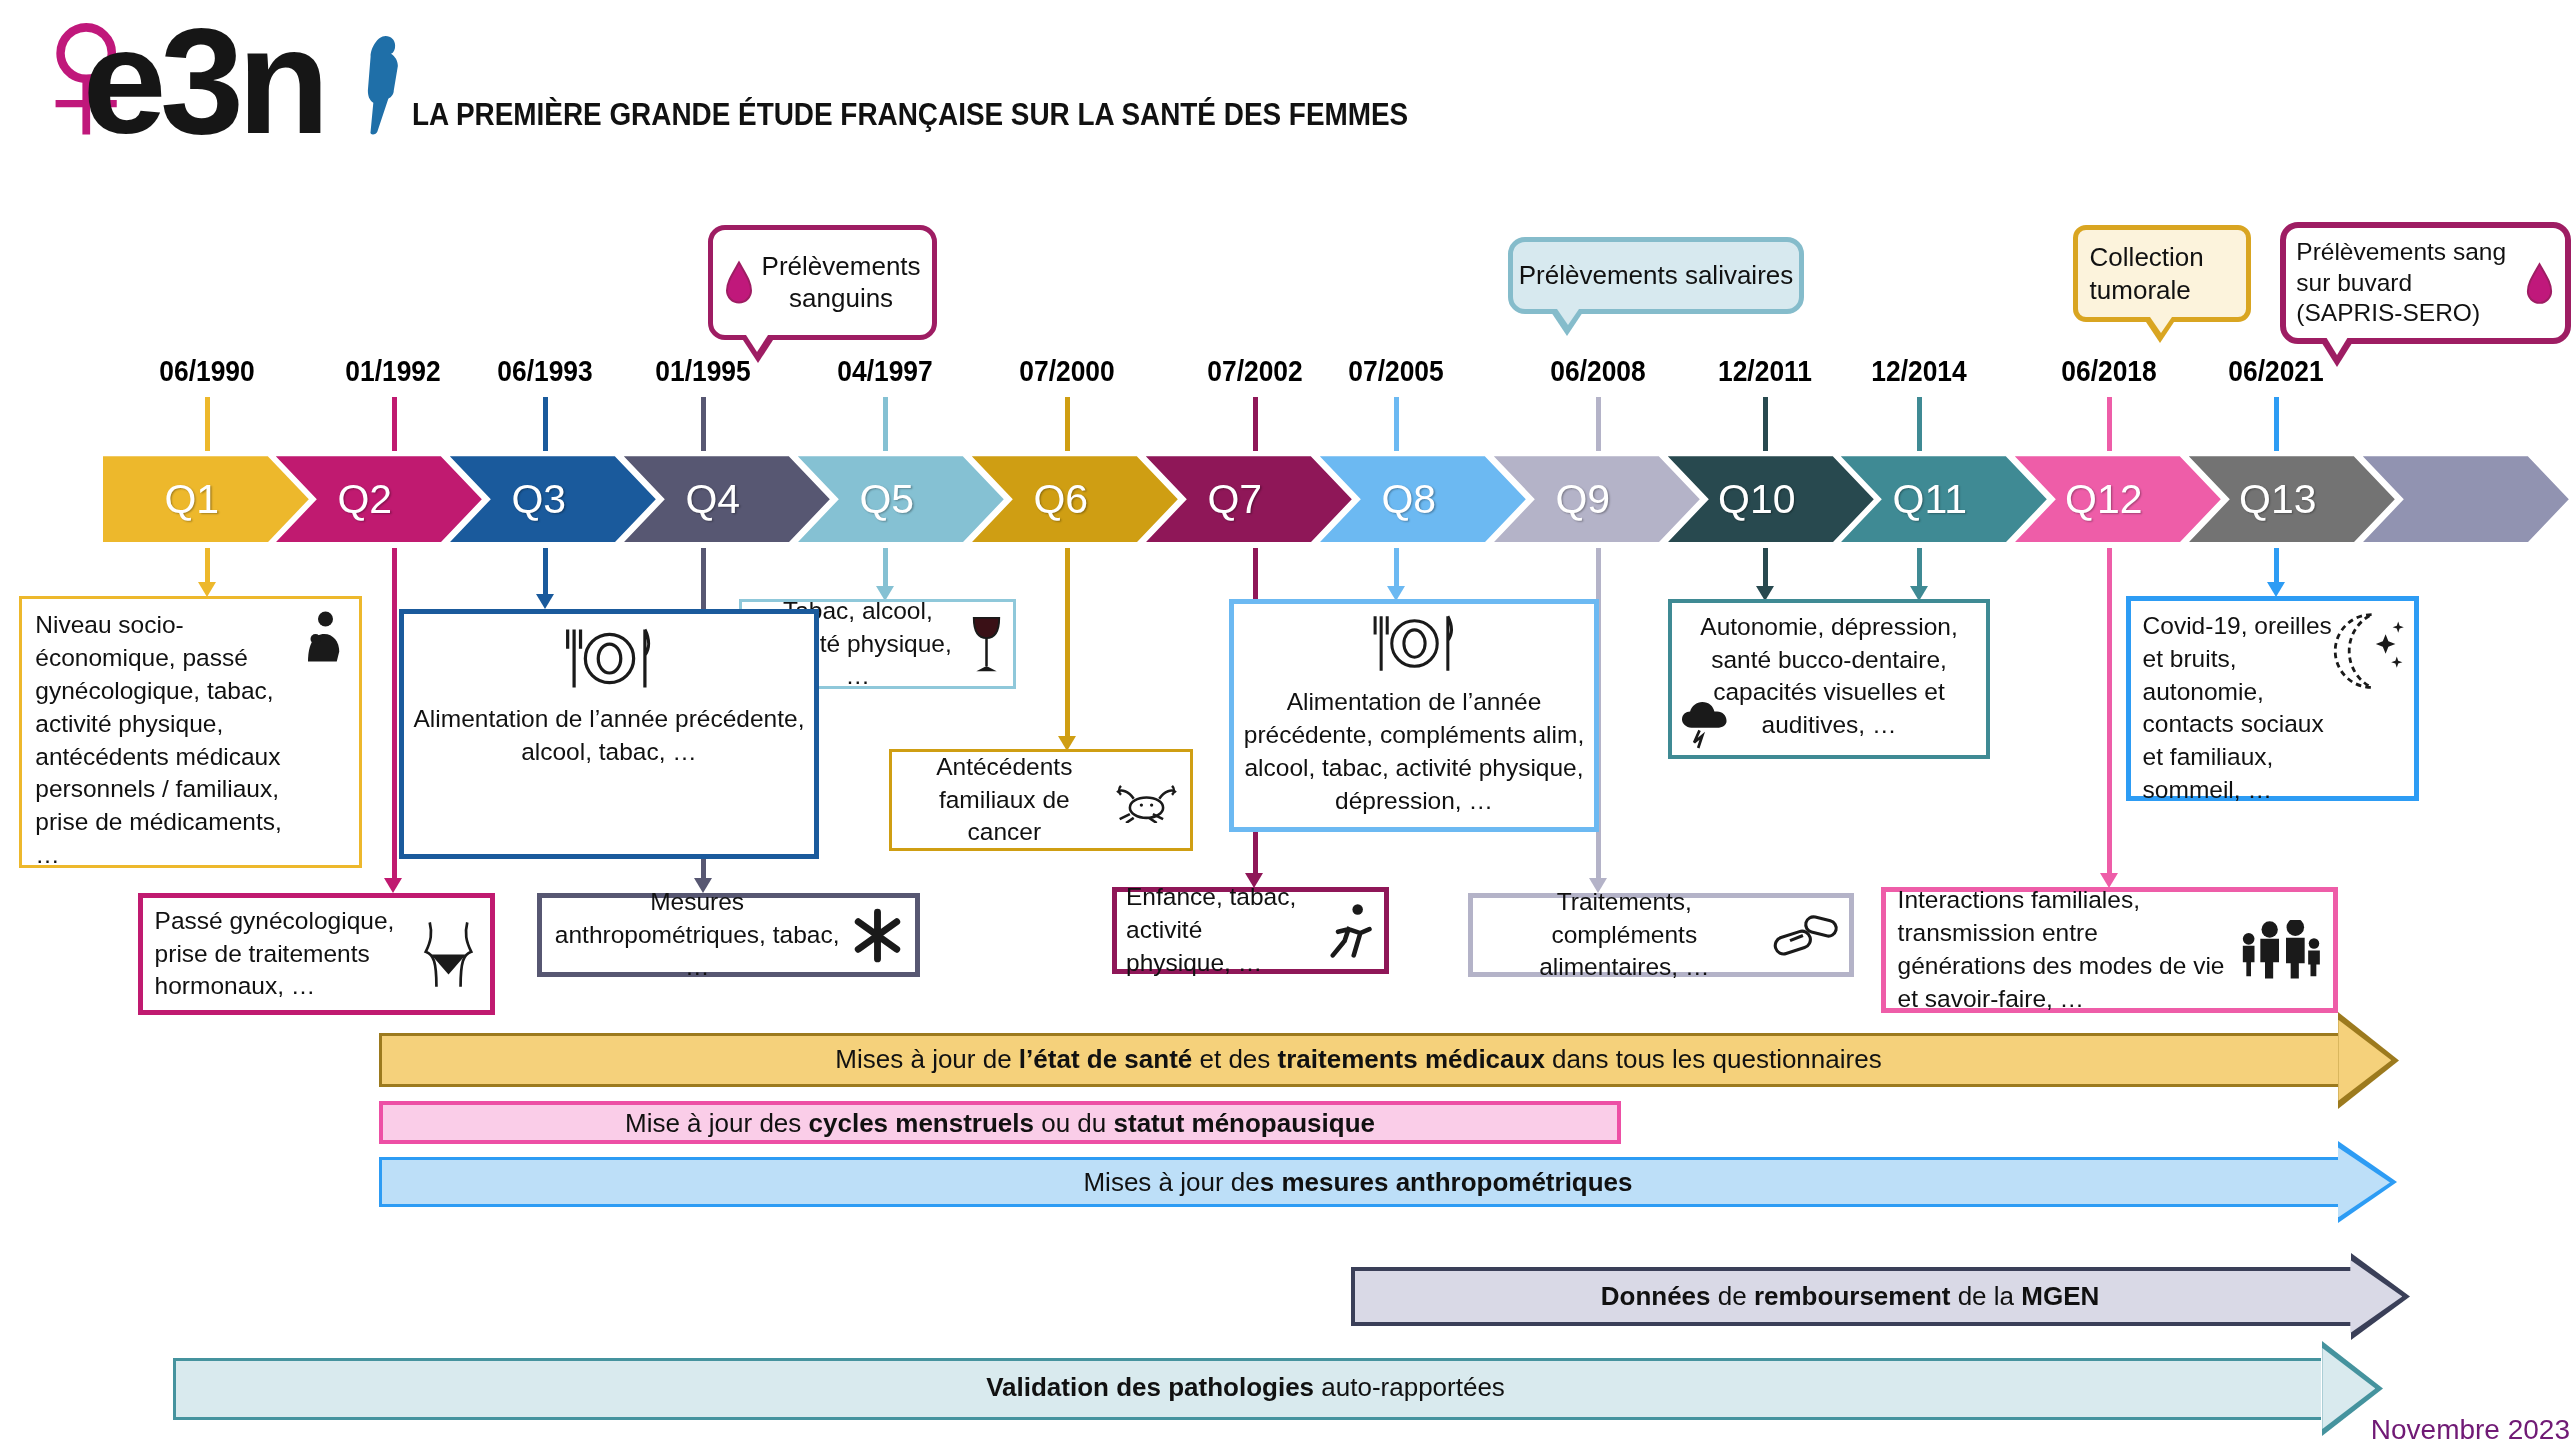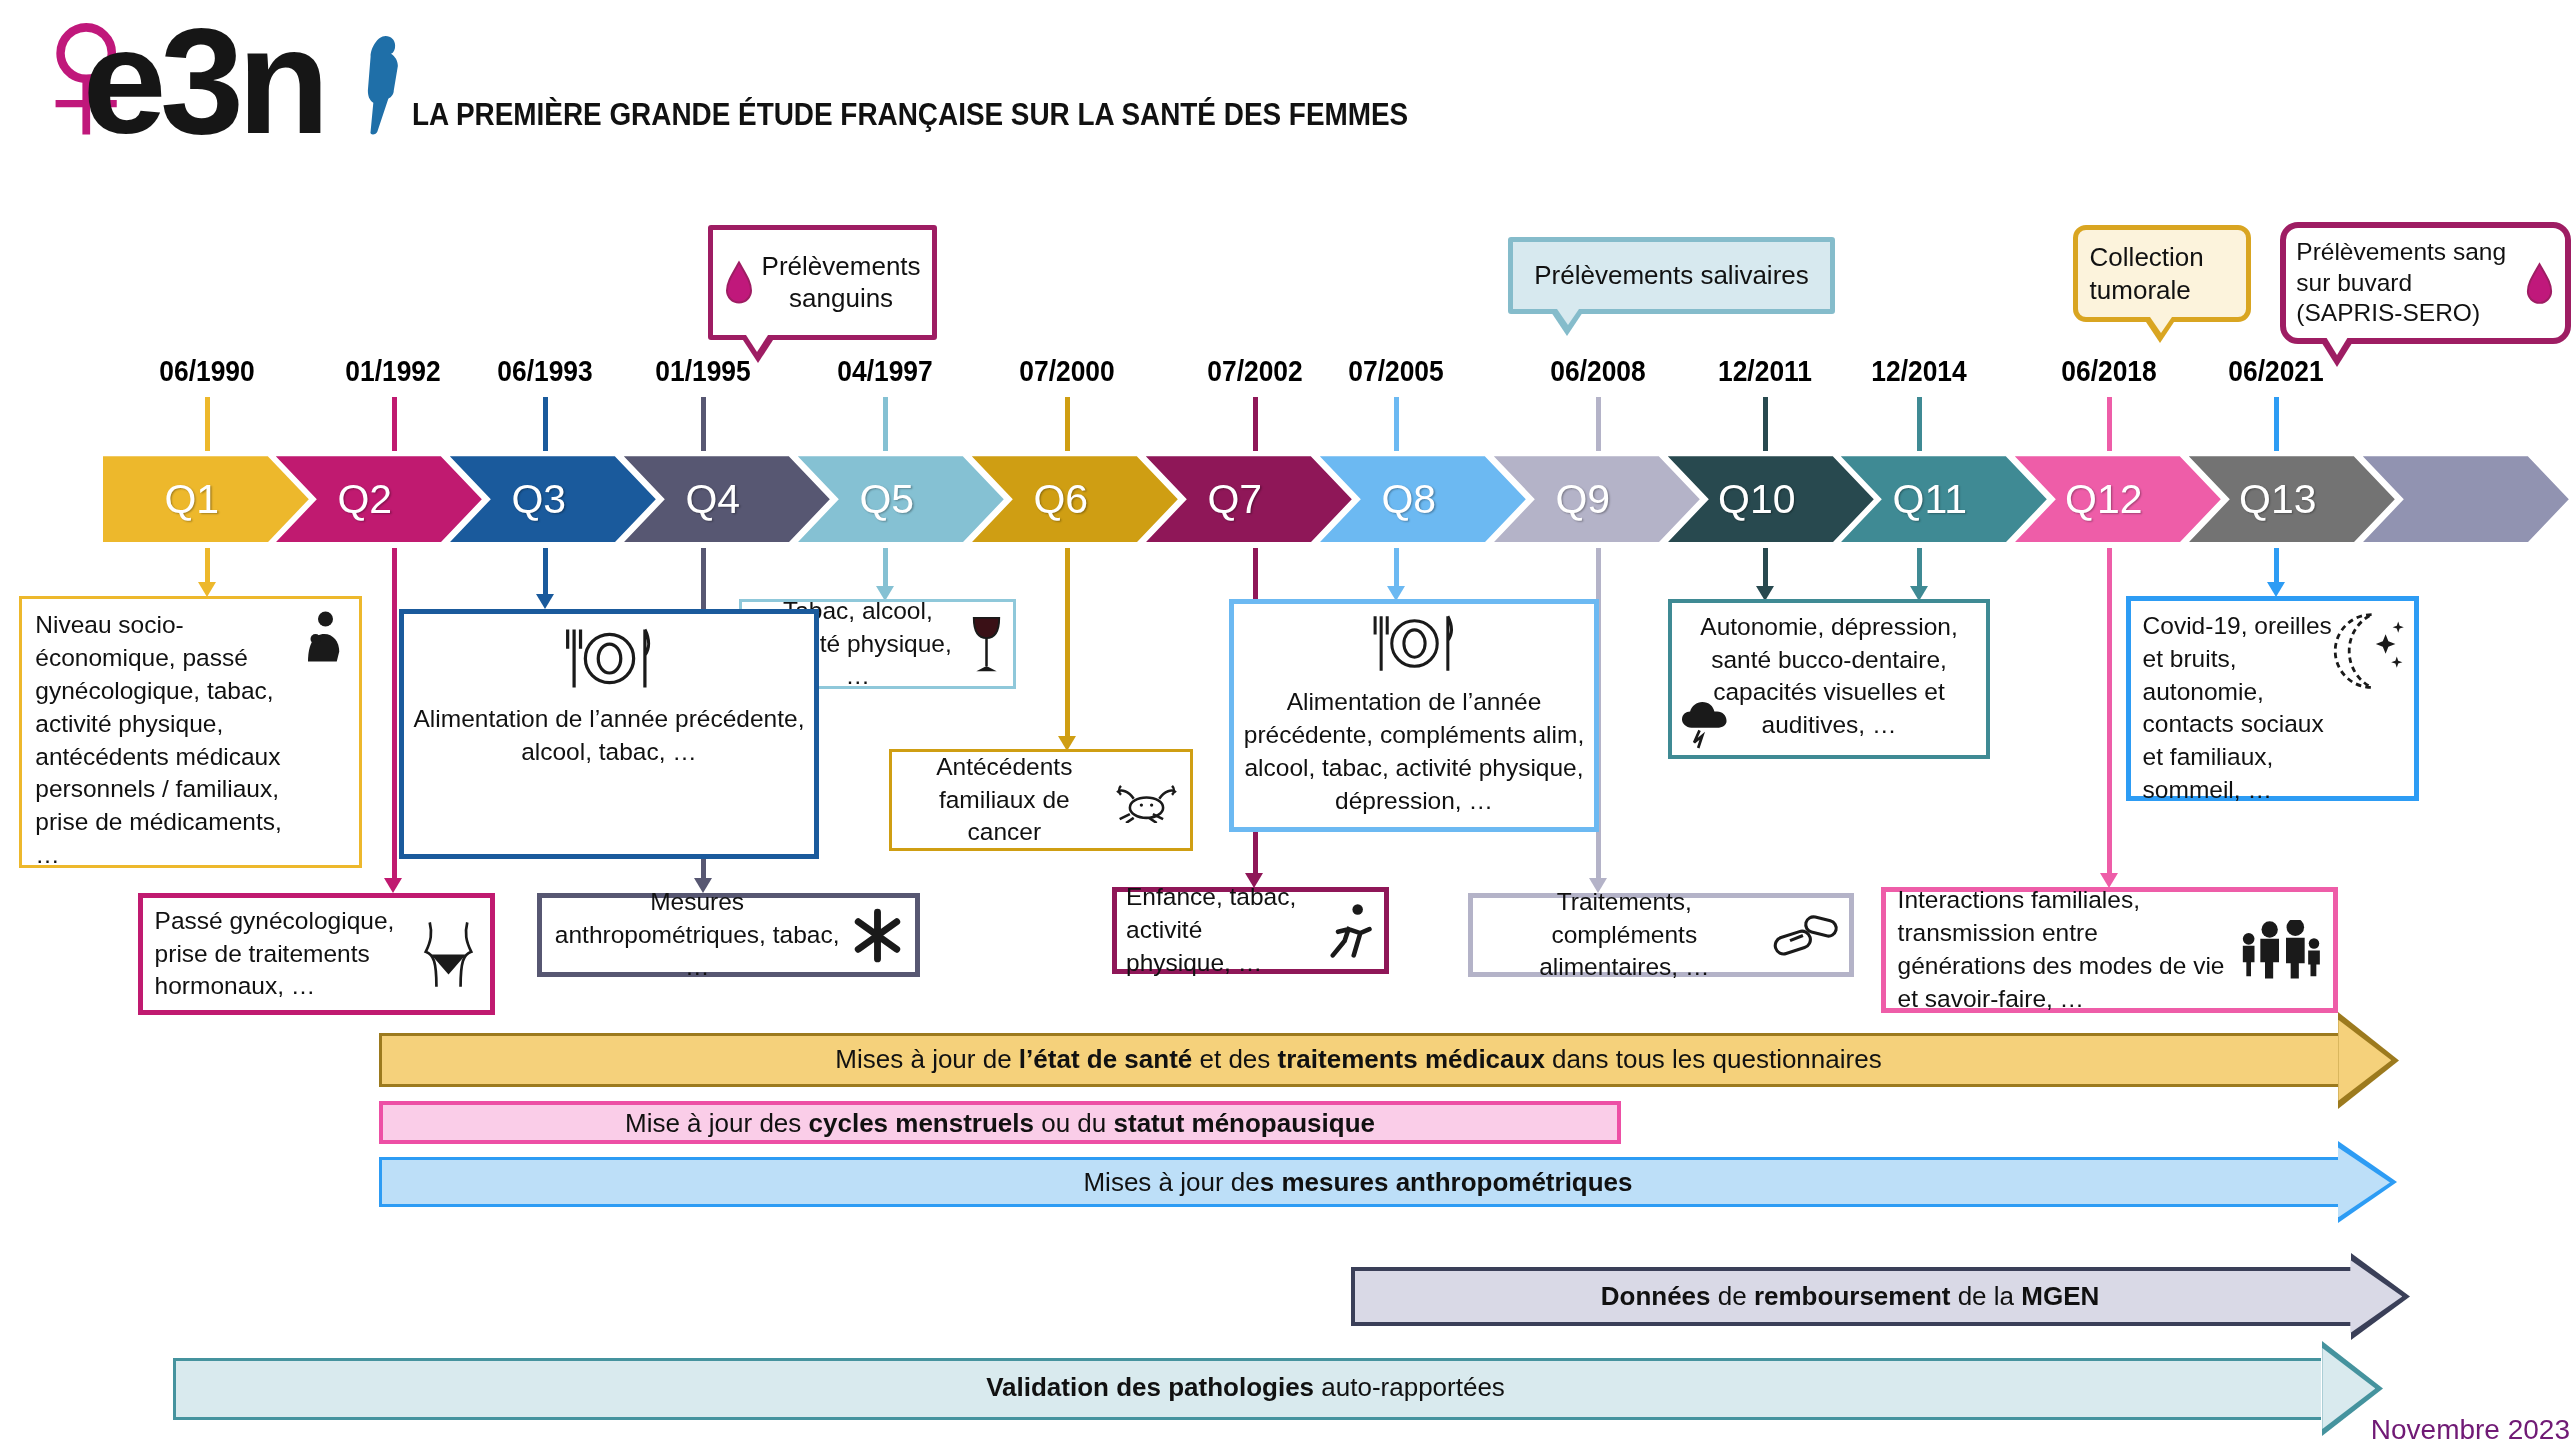--- a/index.html
+++ b/index.html
@@ -19,21 +19,21 @@
         filter:drop-shadow(3.2px 4.5px 3.2px rgba(110,110,110,.45));}
   .chev.first{clip-path:polygon(0 0,174px 0,218px 50%,174px 100%,0 100%);}
   .chev-in{position:absolute;left:5.8px;top:5.2px;width:206px;height:86px;
         clip-path:polygon(0 0,165px 0,206px 50%,165px 100%,0 100%,41px 50%);}
   .chev.first .chev-in{clip-path:polygon(0 0,165px 0,206px 50%,165px 100%,0 100%);}
   .chev-label{position:absolute;inset:0;line-height:86px;text-align:center;padding-right:28px;
         font-size:41px;color:#fff;text-shadow:1.3px 1.3px 1.9px rgba(0,0,0,.3);}
   
   .box{position:absolute;background:#fff;z-index:3;box-sizing:border-box;font-size:24.5px;line-height:1.34;}
   
-  .callout{position:absolute;background:#fff;z-index:3;box-sizing:border-box;border-radius:3px;
+  .callout{position:absolute;background:#fff;z-index:3;box-sizing:border-box;border-radius:17px;
            display:flex;align-items:center;font-size:26px;line-height:1.2;}
   .tail{position:absolute;width:0;height:0;z-index:4;}
   
   .barrow{position:absolute;z-index:2;}
   .barrow .bar{position:absolute;left:0;box-sizing:border-box;}
   .barrow .head{position:absolute;right:0;top:0;height:100%;clip-path:polygon(0 0,100% 50%,0 100%);}
   .barrow .head-in{position:absolute;clip-path:polygon(0 0,100% 50%,0 100%);}
   .barrow .atext{position:absolute;text-align:center;font-size:26px;color:#111;z-index:5;}
   .icon{display:inline-block;}
 </style>
@@ -53,21 +53,21 @@
 
   <div class="callout" style="left:708px;top:225px;width:229px;height:115px;border:5.2px solid #9E1D63;padding:3.9px 10.3px;gap:5.2px;">
     <svg class="icon" width="32" height="45" viewBox="0 0 32 44">
       <path d="M16 2C8 16 4 22 4 30a12 12 0 0 0 24 0c0-8-4-14-12-28z" fill="#C0187B" stroke="#9E1D63" stroke-width="2"></path>
       </svg>
     <div style="flex:1;text-align:center;">Prélèvements sanguins</div>
   </div>
   <div class="tail" style="left:741px;top:337px;border-left:17.4px solid transparent;border-right:17.4px solid transparent;border-top:26px solid #9E1D63;"></div>
   <div class="tail" style="left:746px;top:335px;border-left:11.6px solid transparent;border-right:11.6px solid transparent;border-top:17.4px solid #fff;"></div>
 
-  <div class="callout" style="left:1508px;top:237px;width:327px;height:77px;background:#D7E9EF;border:5.2px solid #85BCCB;justify-content:center;">
+  <div class="callout" style="left:1508px;top:237px;width:296px;height:77px;background:#D7E9EF;border:5.2px solid #85BCCB;justify-content:center;">
     <div style="text-align:center;">Prélèvements salivaires</div>
   </div>
   <div class="tail" style="left:1551px;top:312px;border-left:16.7px solid transparent;border-right:16.7px solid transparent;border-top:24.5px solid #85BCCB;"></div>
   <div class="tail" style="left:1557px;top:309px;border-left:11px solid transparent;border-right:11px solid transparent;border-top:16.7px solid #D7E9EF;"></div>
 
   <div class="callout" style="left:2073px;top:225px;width:178px;height:97px;background:#FCF3DC;border:5.2px solid #D9A521;border-radius:13px;padding:3.9px 11.6px;font-size:26px;line-height:1.25;">
     <div>Collection tumorale</div>
   </div>
   <div class="tail" style="left:2144px;top:319px;border-left:16.7px solid transparent;border-right:16.7px solid transparent;border-top:24.5px solid #D9A521;"></div>
   <div class="tail" style="left:2150px;top:317px;border-left:11px solid transparent;border-right:11px solid transparent;border-top:16.7px solid #FCF3DC;"></div>

